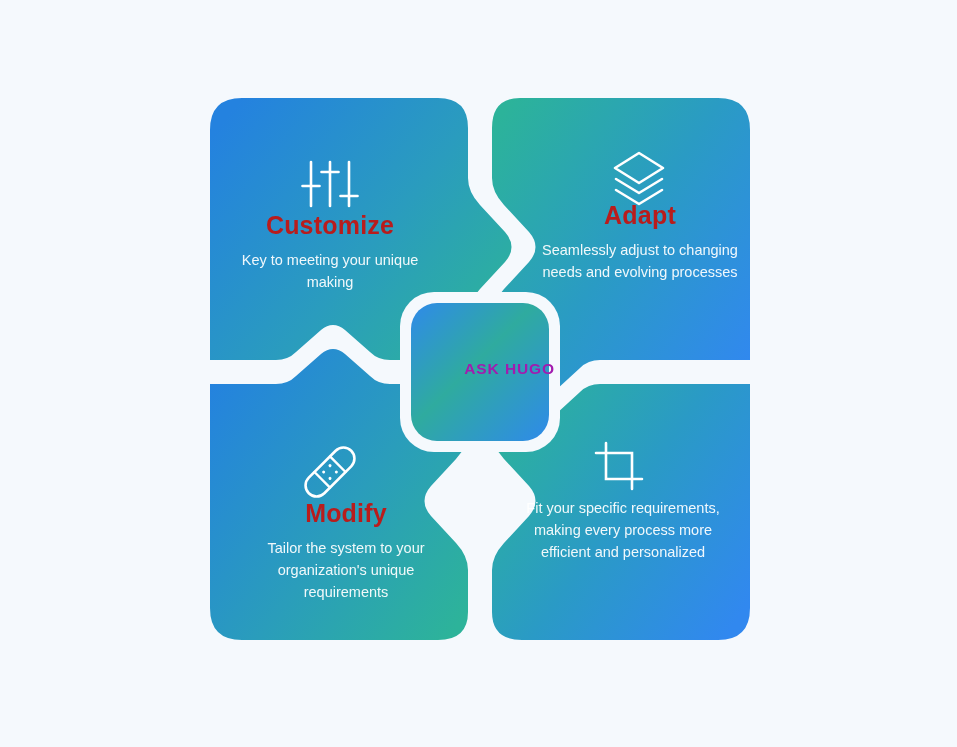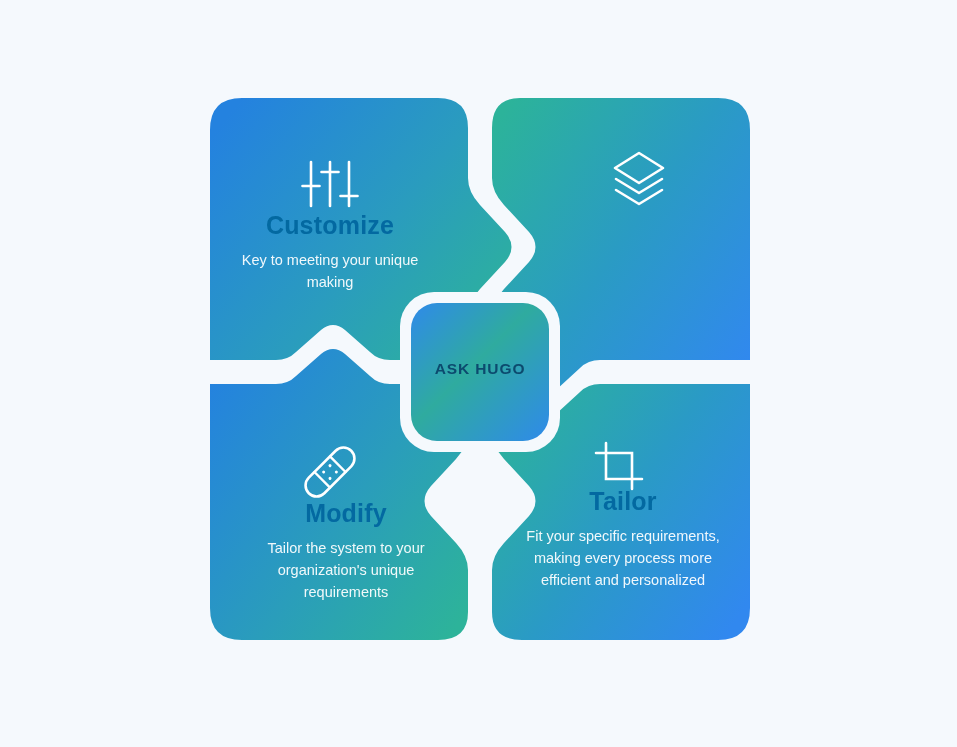--- a/index.html
+++ b/index.html
@@ -34,21 +34,21 @@
     text-align: center;
     color: #ffffff;
     pointer-events: none;
   }
   .quad-title {
     font-size: 25px;
     font-weight: 700;
     letter-spacing: 0.2px;
     line-height: 1.1;
     margin: 0;
-    color: #0369a1;
+    color: #b91c1c;
   }
   .quad-desc {
     font-size: 14.5px;
     font-weight: 400;
     line-height: 1.52;
     margin: 9px 0 0 0;
     color: rgba(255,255,255,0.93);
   }
 
   
@@ -56,25 +56,25 @@
   #tr-text { left: 540px; top: 202px; width: 200px; }
   #bl-text { left: 246px; top: 500px; width: 200px; }
   #br-text { left: 523px; top: 488px; width: 200px; }
 
   
   #center-label {
     position: absolute;
     left: 405px;
     top: 360px;
     width: 150px;
-    text-align: center;
+    text-align: right;
     font-size: 15.5px;
     font-weight: 700;
     letter-spacing: 0.9px;
-    color: #0c4a6e;
+    color: #a21caf;
     pointer-events: none;
   }
 
   .icon-wrap { pointer-events: none; }
 </style>
 </head>
 <body>
 
 <div id="stage">
 
@@ -226,26 +226,29 @@
       <path d="M 606,443 L 606,479 L 642,479"></path>
       <path d="M 596,453 L 632,453 L 632,489"></path>
     </g>
   </svg>
 
   <div class="quad-text" id="tl-text">
     <p class="quad-title">Customize</p>
     <p class="quad-desc">Key to meeting your unique making</p>
   </div>
 
+  <div class="quad-text" id="tr-text">
+    <p class="quad-title">Adapt</p>
+    <p class="quad-desc">Seamlessly adjust to changing needs and evolving processes</p>
+  </div>
 
   <div class="quad-text" id="bl-text">
     <p class="quad-title">Modify</p>
     <p class="quad-desc">Tailor the system to your organization's unique requirements</p>
   </div>
 
   <div class="quad-text" id="br-text">
-    <p class="quad-title">Tailor</p>
     <p class="quad-desc">Fit your specific requirements, making every process more efficient and personalized</p>
   </div>
 
   <div id="center-label">ASK HUGO</div>
 
 </div>
 
 </body></html>

